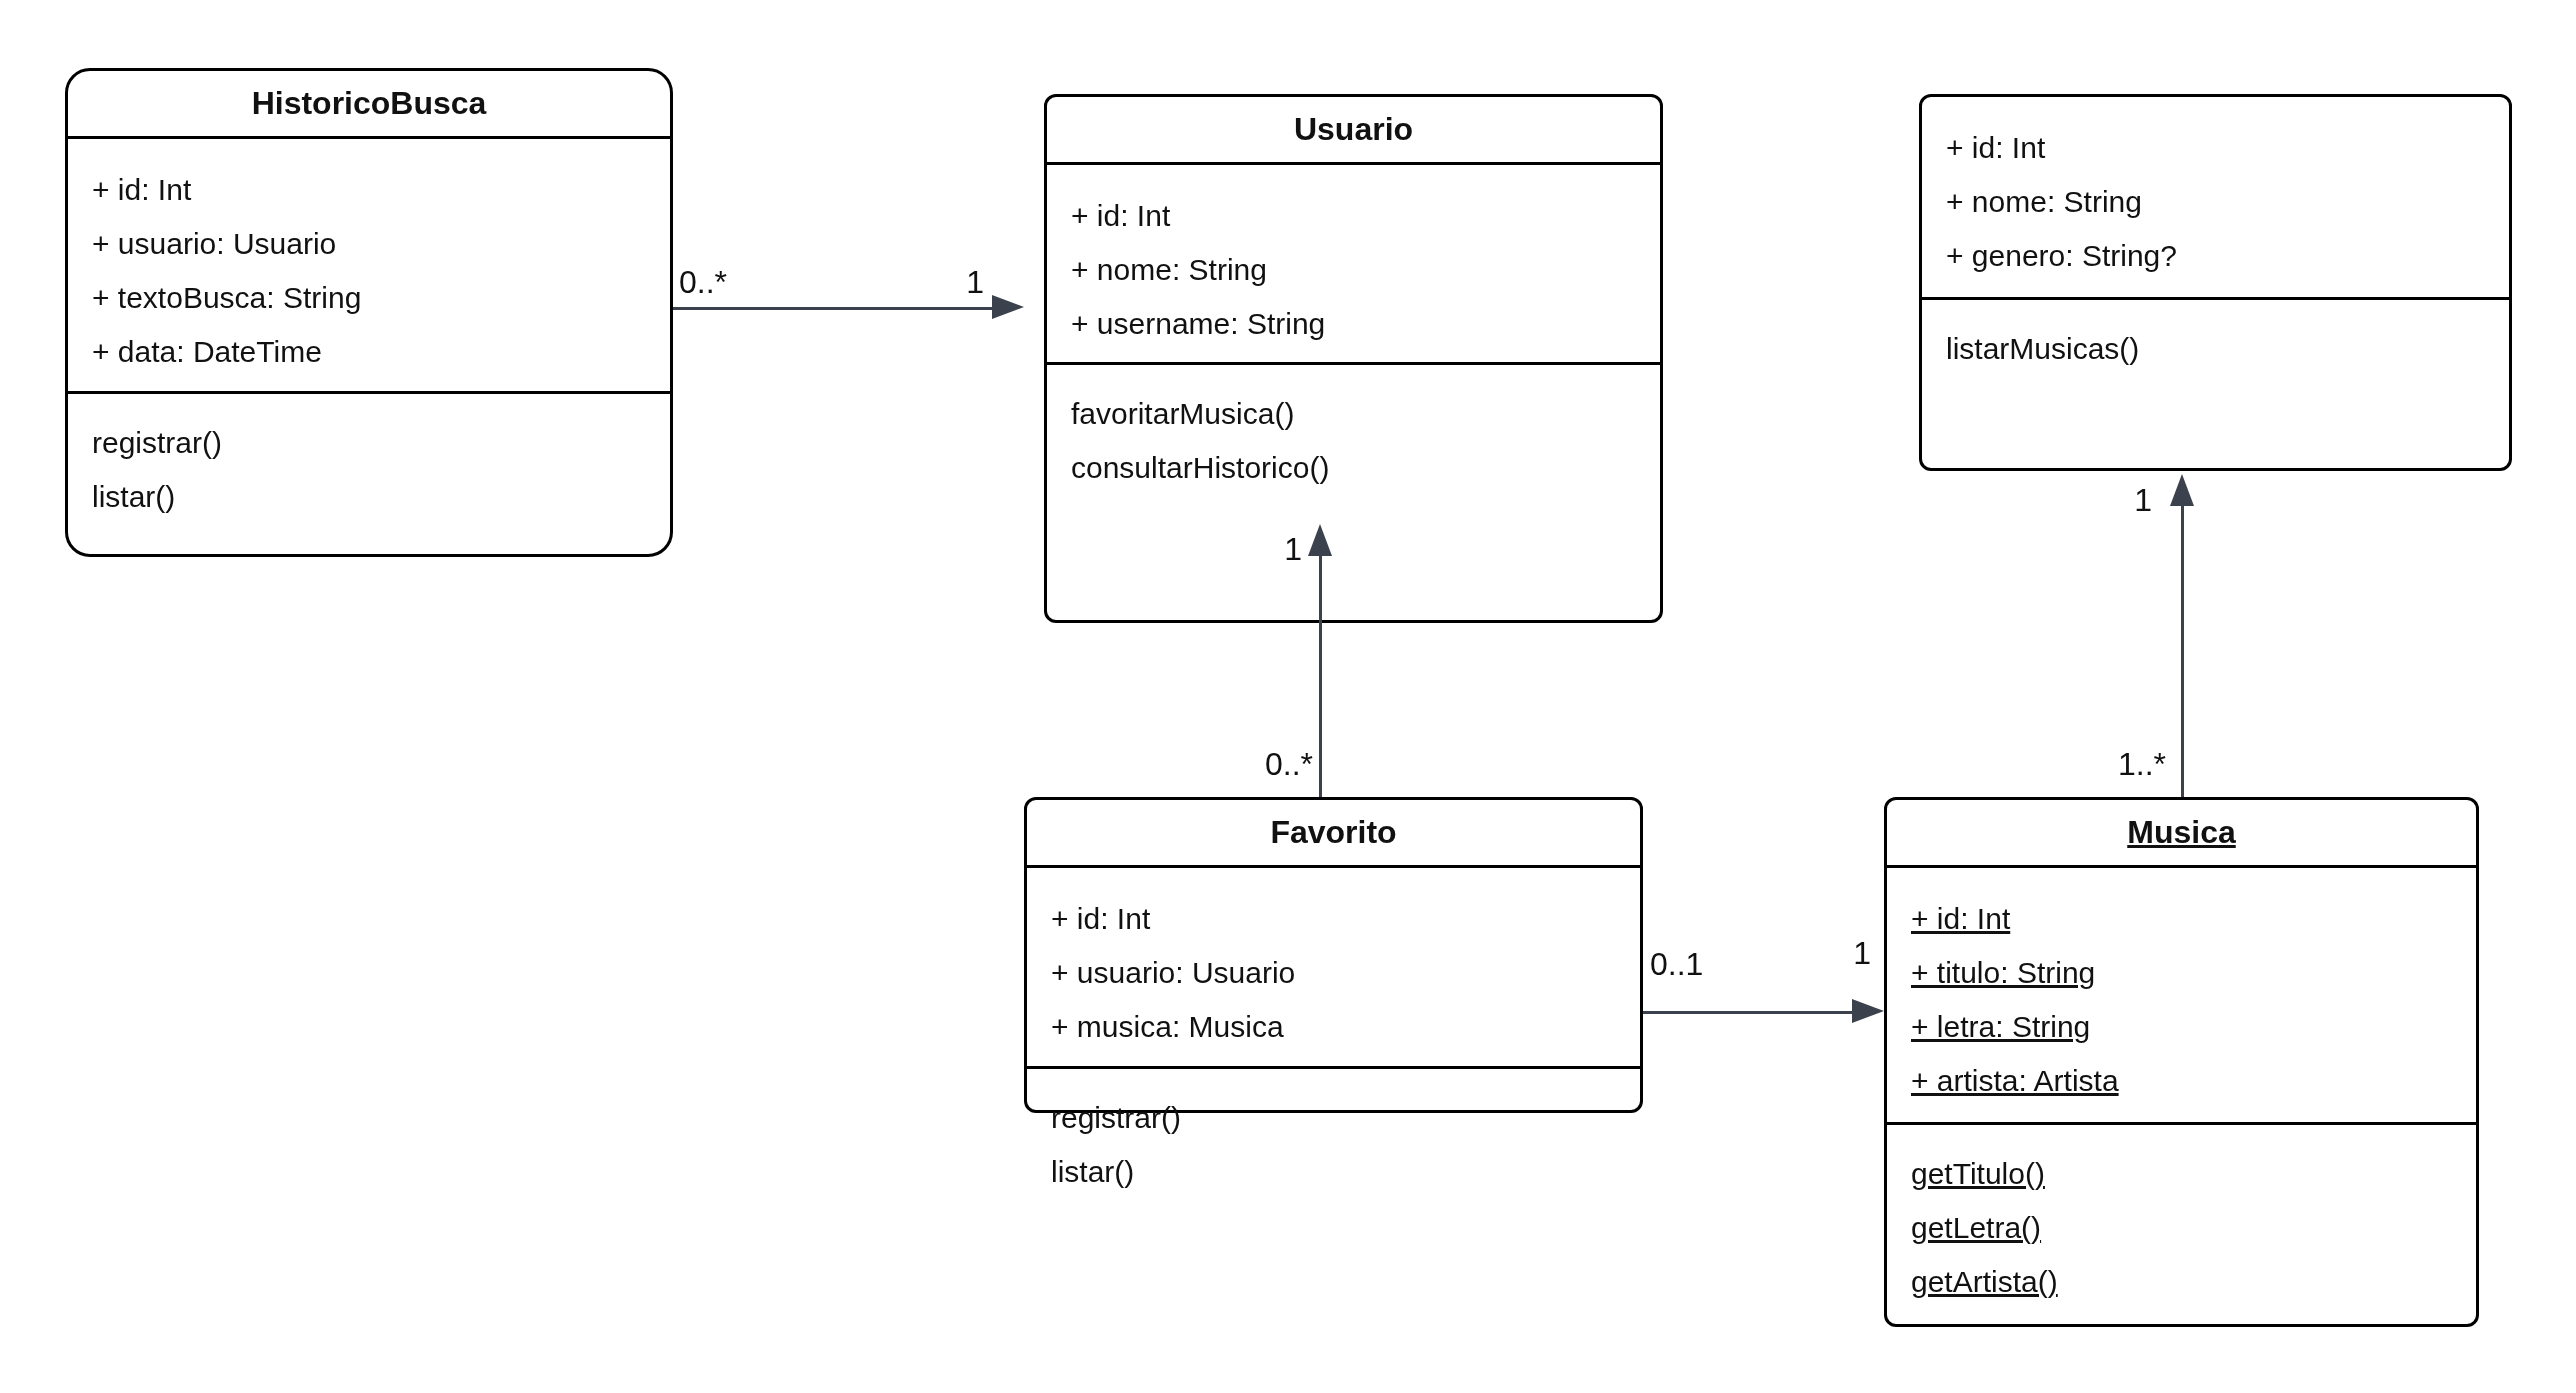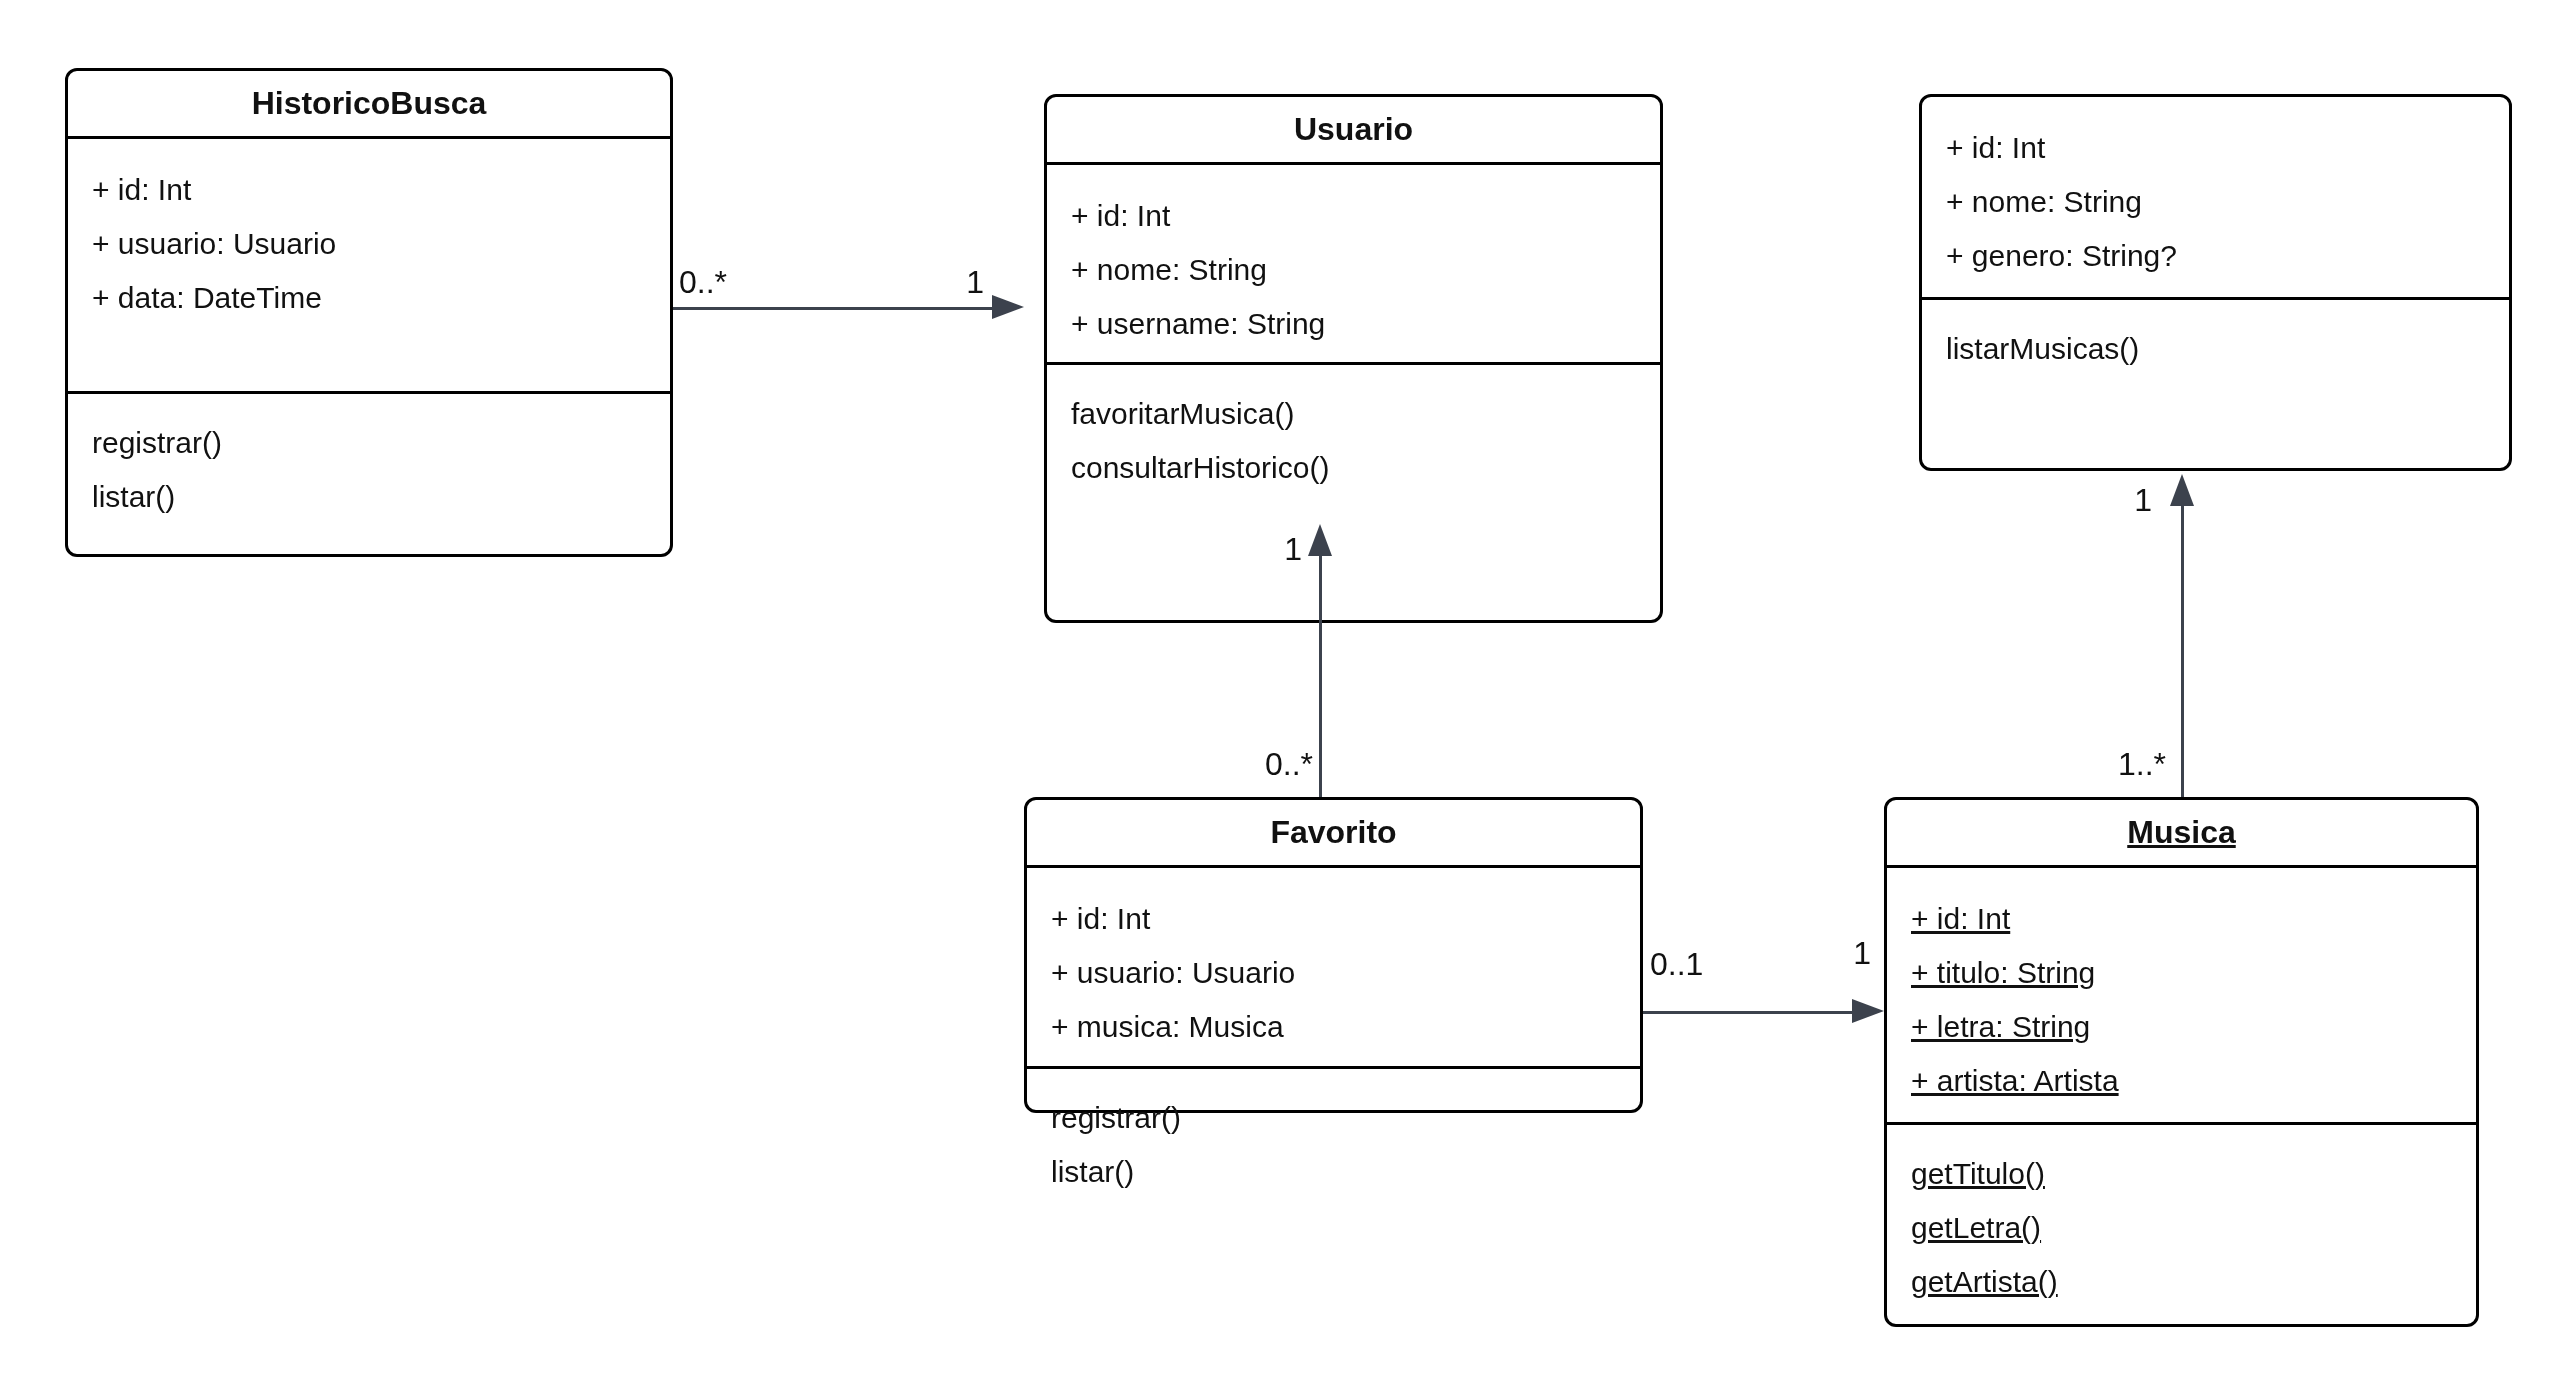--- a/index.html
+++ b/index.html
@@ -82,25 +82,26 @@
   }
   .align-right {
     text-align: right;
   }
 </style>
 </head>
 <body>
 
 <div id="canvas">
 
-  <div class="uml-class" style="left:65px; top:68px; width:608px; height:489px;">
+  <div class="uml-class" style="left:65px; top:68px; width:608px; height:489px;border-radius:25px;">
     <div class="uml-title">HistoricoBusca</div>
     <div class="uml-attrs" style="height:255px;">
       <div class="uml-line">+ id: Int</div>
       <div class="uml-line">+ usuario: Usuario</div>
+      <div class="uml-line">+ textoBusca: String</div>
       <div class="uml-line">+ data: DateTime</div>
     </div>
     <div class="uml-methods">
       <div class="uml-line">registrar()</div>
       <div class="uml-line">listar()</div>
     </div>
   </div>
 
   <div class="uml-class" style="left:1044px; top:94px; width:619px; height:529px;">
     <div class="uml-title">Usuario</div>

